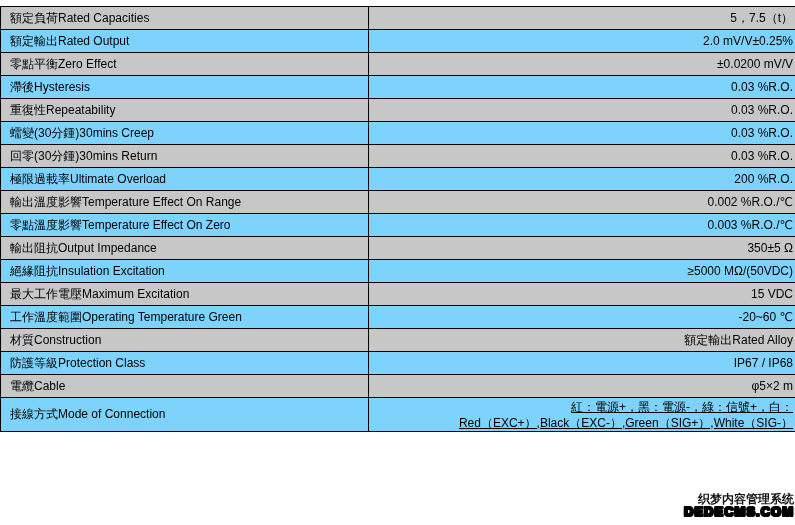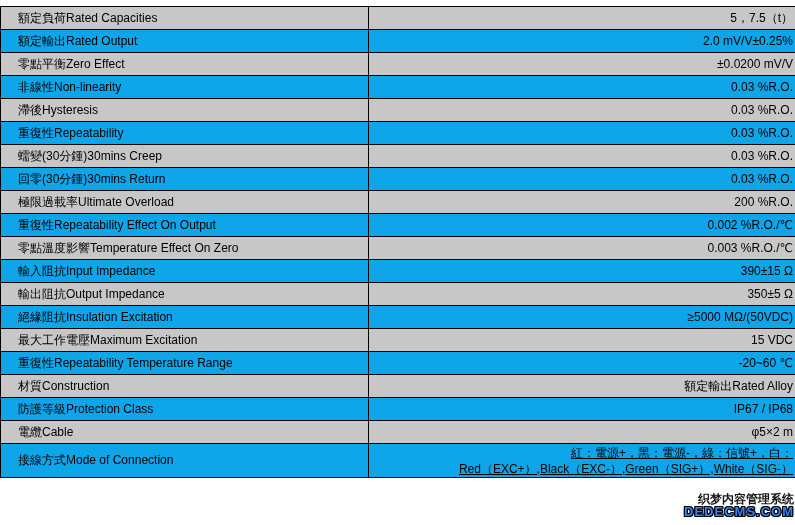--- a/index.html
+++ b/index.html
@@ -2,30 +2,30 @@
 <html><head>
 <meta charset="utf-8">
 <style>
   html,body{margin:0;padding:0;background:#fff;}
   body{width:795px;height:525px;font-family:"Liberation Sans","DejaVu Sans",sans-serif;color:#000;}
   .page{position:relative;width:795px;height:525px;overflow:hidden;background:#fff;}
   .top-sliver{height:6px;background:#fff;}
   table.spec{width:795px;border-collapse:collapse;table-layout:fixed;}
   col.c1{width:368px;}
   col.c2{width:427px;}
-  td{border:1px solid #000;font-size:12px;height:22px;overflow:hidden;white-space:nowrap;vertical-align:middle;background:#0ea5e9;}
-  td.lbl{padding:0 4px 0 17px;text-align:left;}
+  td{border:1px solid #000;font-size:12px;height:22px;overflow:hidden;white-space:nowrap;vertical-align:middle;background:#7dd3fc;}
+  td.lbl{padding:0 4px 0 9px;text-align:left;}
   td.val{text-align:right;padding:0 2px;}
   tr:nth-child(odd) td{background:#c7c7c7;}
   tr.last td{height:33px;}
   .val-multi{line-height:16px;font-size:12px;text-align:center;text-decoration:underline;}
   .val-multi .ln{height:16px;overflow:hidden;white-space:nowrap;}
   .watermark{position:absolute;right:1px;top:492px;text-align:right;pointer-events:none;}
   .wm1{font-weight:bold;font-size:12px;color:#151515;line-height:15px;}
-  .wm2{font-weight:bold;font-size:13px;letter-spacing:1px;color:#3b82f6;line-height:13px;margin-top:-2px;
+  .wm2{font-weight:bold;font-size:13px;letter-spacing:1px;color:#000000;line-height:13px;margin-top:-2px;
        text-shadow:-1px 0 0 #000,1px 0 0 #000,0 -1px 0 #000,0 1px 0 #000,-1px -1px 0 #000,1px 1px 0 #000,-1px 1px 0 #000,1px -1px 0 #000;}
 </style>
 </head>
 <body>
 
 <div class="page">
   <div class="top-sliver"></div>
 
   <table class="spec">
     <colgroup>
@@ -39,69 +39,61 @@
       </tr>
       <tr>
         <td class="lbl">額定輸出Rated Output</td>
         <td class="val">2.0 mV/V±0.25%</td>
       </tr>
       <tr>
         <td class="lbl">零點平衡Zero Effect</td>
         <td class="val">±0.0200 mV/V</td>
       </tr>
       <tr>
-        <td class="lbl">非線性Non-linearity</td>
-        <td class="val">0.03 %R.O.</td>
-      </tr>
-      <tr>
         <td class="lbl">滯後Hysteresis</td>
         <td class="val">0.03 %R.O.</td>
       </tr>
       <tr>
         <td class="lbl">重復性Repeatability</td>
         <td class="val">0.03 %R.O.</td>
       </tr>
       <tr>
         <td class="lbl">蠕變(30分鍾)30mins Creep</td>
         <td class="val">0.03 %R.O.</td>
       </tr>
       <tr>
         <td class="lbl">回零(30分鍾)30mins Return</td>
         <td class="val">0.03 %R.O.</td>
       </tr>
       <tr>
         <td class="lbl">極限過載率Ultimate Overload</td>
         <td class="val">200 %R.O.</td>
       </tr>
       <tr>
-        <td class="lbl">重復性Repeatability Effect On Output</td>
+        <td class="lbl">輸出溫度影響Temperature Effect On Range</td>
         <td class="val">0.002 %R.O./℃</td>
       </tr>
       <tr>
         <td class="lbl">零點溫度影響Temperature Effect On Zero</td>
         <td class="val">0.003 %R.O./℃</td>
-      </tr>
-      <tr>
-        <td class="lbl">輸入阻抗Input Impedance</td>
-        <td class="val">390±15 Ω</td>
       </tr>
       <tr>
         <td class="lbl">輸出阻抗Output Impedance</td>
         <td class="val">350±5 Ω</td>
       </tr>
       <tr>
         <td class="lbl">絕緣阻抗Insulation Excitation</td>
         <td class="val">≥5000 MΩ/(50VDC)</td>
       </tr>
       <tr>
         <td class="lbl">最大工作電壓Maximum Excitation</td>
         <td class="val">15 VDC</td>
       </tr>
       <tr>
-        <td class="lbl">重復性Repeatability Temperature Range</td>
+        <td class="lbl">工作溫度範圍Operating Temperature Green</td>
         <td class="val">-20~60 ℃</td>
       </tr>
       <tr>
         <td class="lbl">材質Construction</td>
         <td class="val">額定輸出Rated Alloy</td>
       </tr>
       <tr>
         <td class="lbl">防護等級Protection Class</td>
         <td class="val">IP67 / IP68</td>
       </tr>

